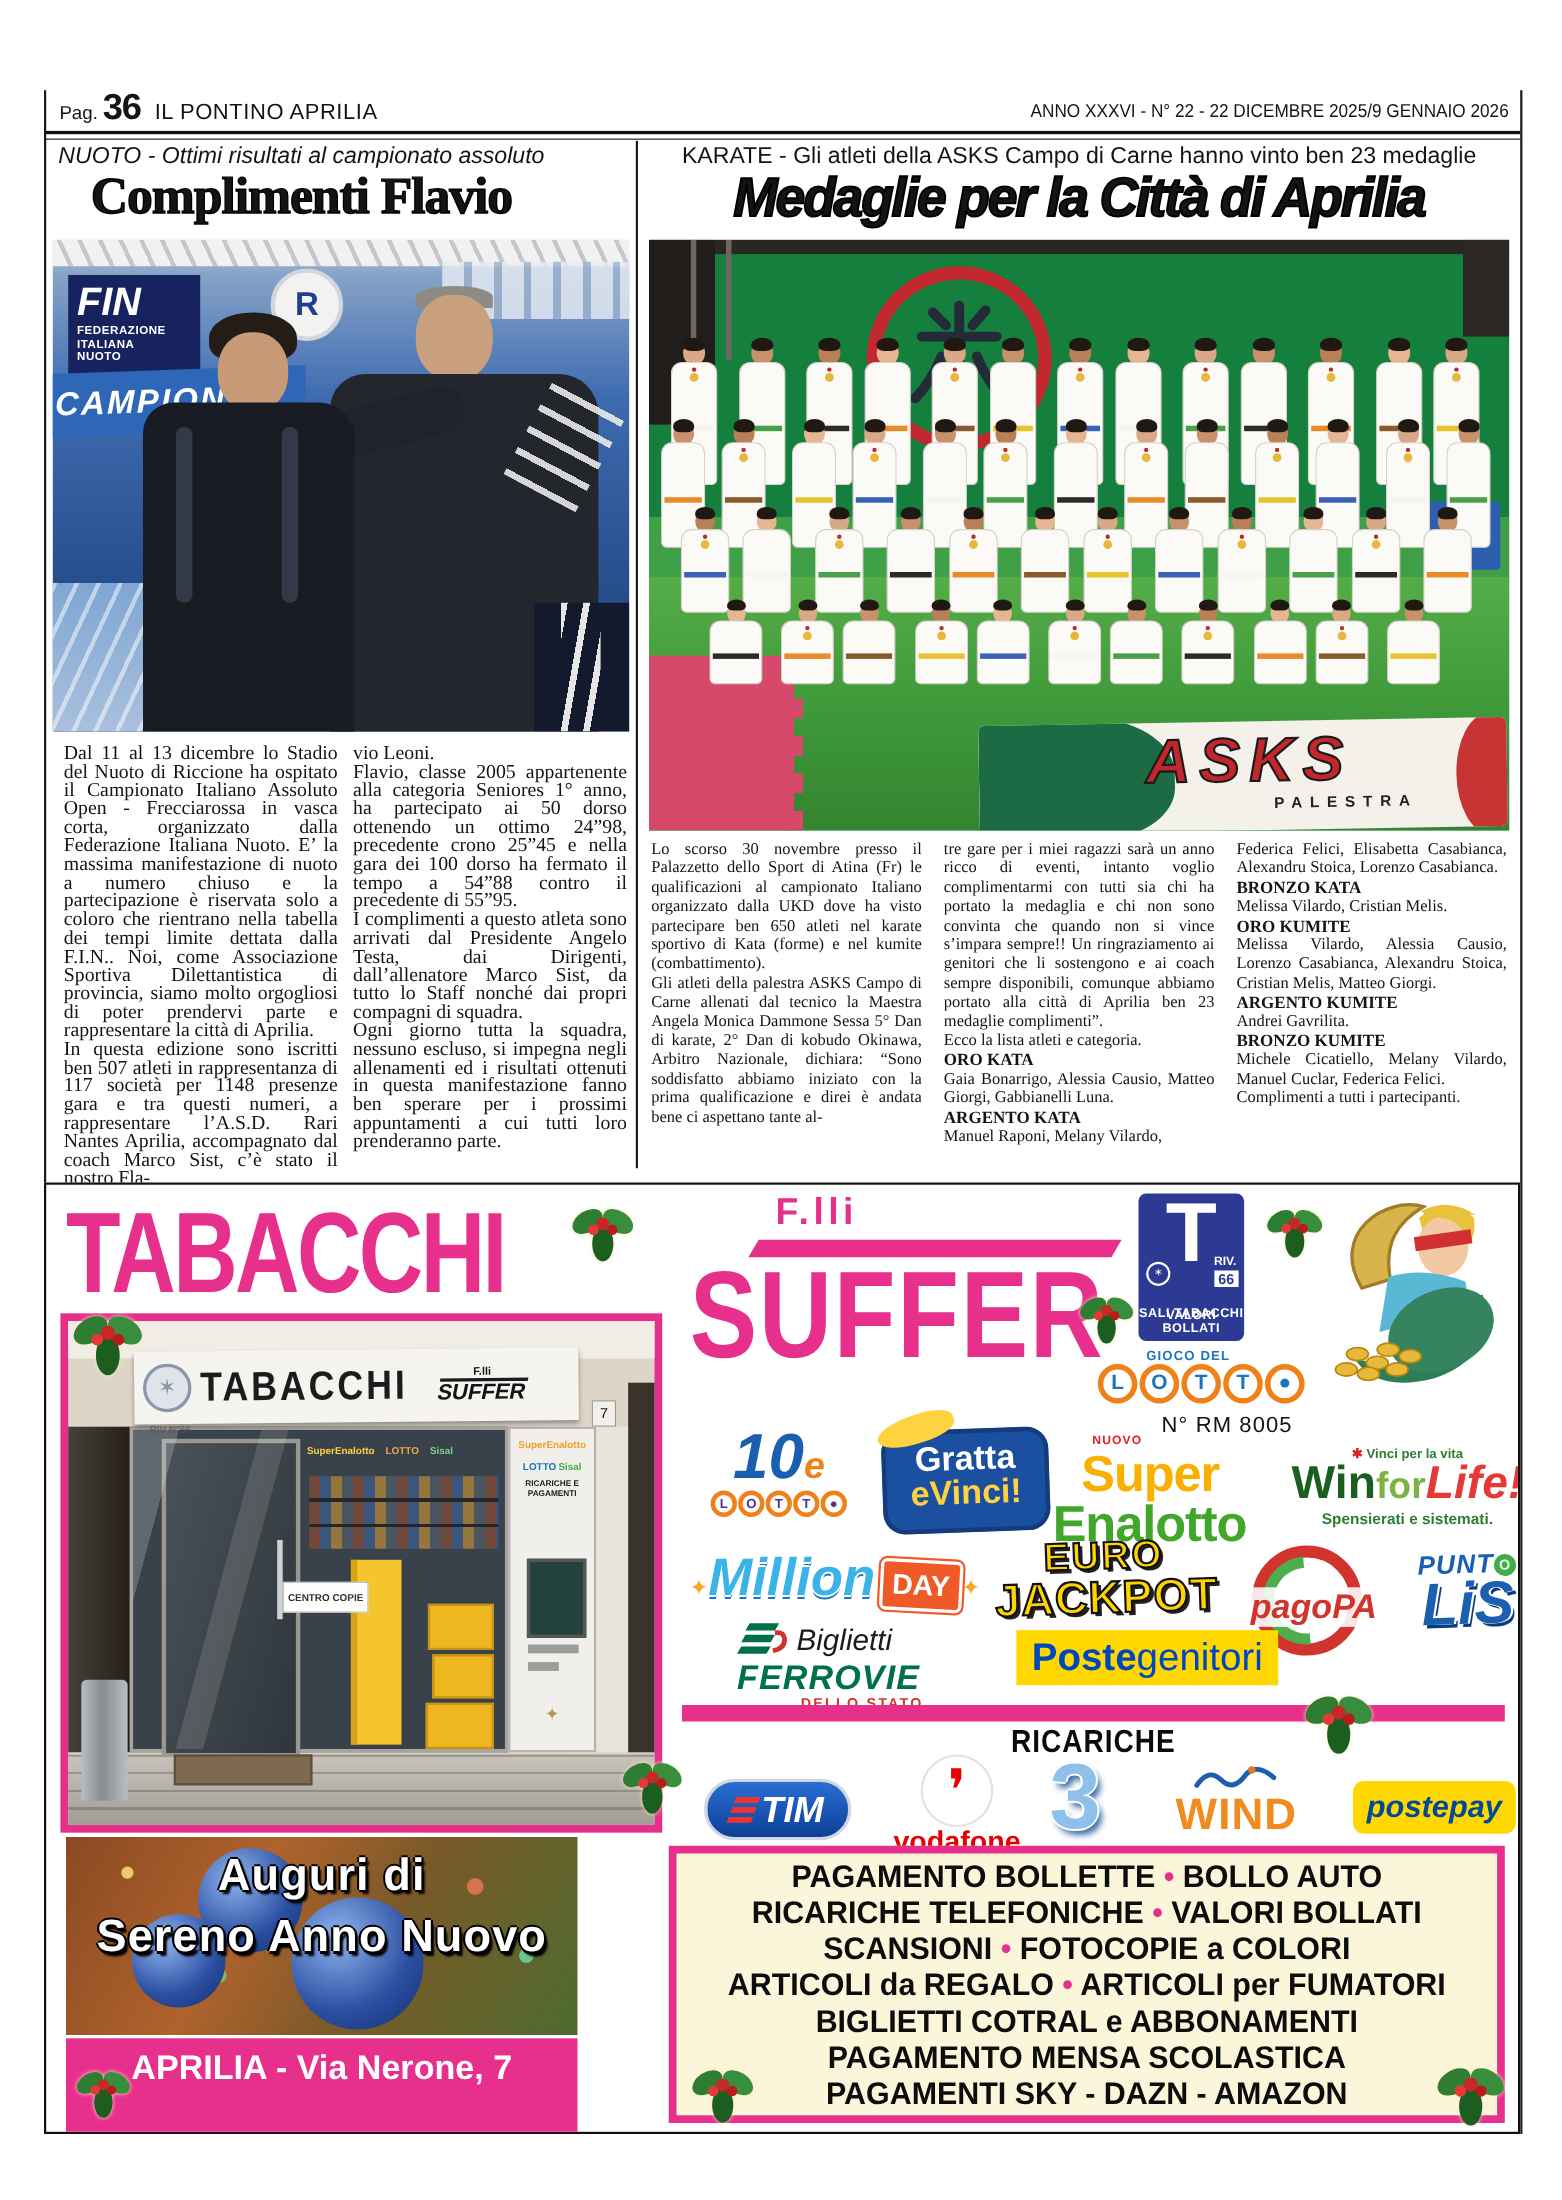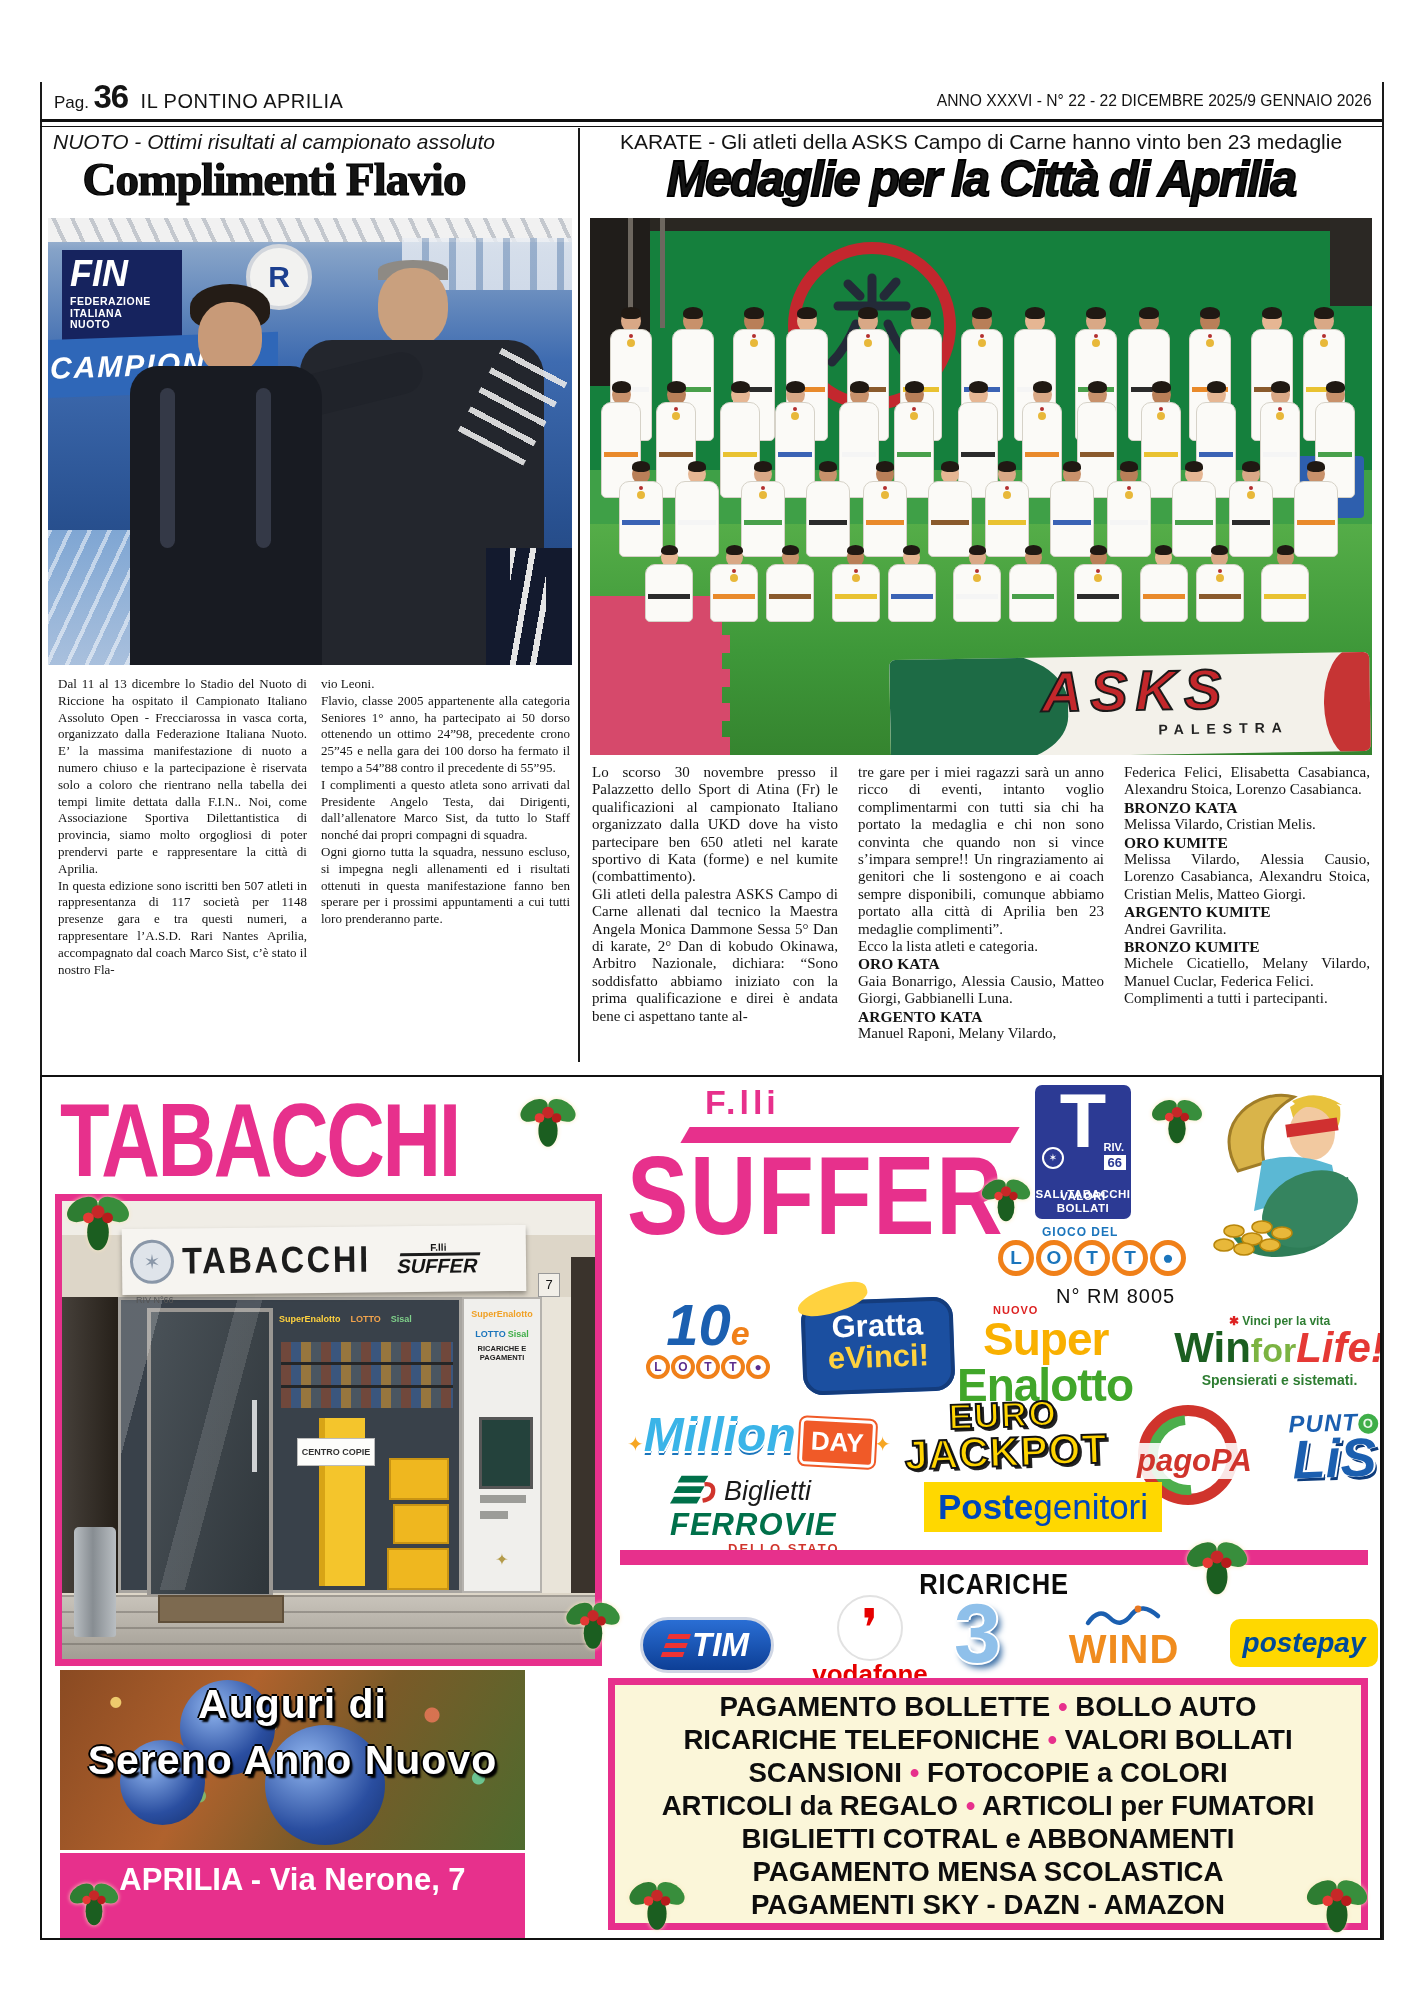--- a/index.html
+++ b/index.html
@@ -28,21 +28,21 @@
      -webkit-text-stroke:1.2px #000;}
   .karate{position:absolute;left:590px;top:128px;width:782px;}
   .karate-kicker{position:absolute;left:0;top:2px;width:100%;text-align:center;}
   .karate-headline{position:absolute;left:0;top:22px;width:100%;margin:0;text-align:center;
      font-family:"Liberation Sans",sans-serif;font-style:italic;font-weight:bold;font-size:50px;
      letter-spacing:-2px;-webkit-text-stroke:1.8px #000;transform:scaleX(.97);transform-origin:center top;}
   .swim-cols{position:absolute;left:10px;top:548px;width:512px;display:flex;gap:14px;}
   .swim-cols .bcol{width:249px;}
   .karate-cols{position:absolute;left:2px;top:636px;width:780px;display:flex;gap:20px;}
   .karate-cols .bcol{width:246px;}
-  .bcol{font-size:13px;line-height:16.8px;text-align:justify;}
+  .bcol{font-size:18px;line-height:16.8px;text-align:justify;}
   .karate-cols .bcol{font-size:15px;line-height:17.4px;}
   .pre{white-space:pre-line;}
   .medal-h{font-weight:bold;font-size:15.5px;}
   
   .swim-photo{position:absolute;left:0;top:90px;width:524px;height:447px;overflow:hidden;
     background:linear-gradient(180deg,#c3cedb 0%,#86a3c8 7%,#3e6bb0 32%,#28508f 68%,#1e3d70 100%);}
   .sp-truss{position:absolute;left:0;top:0;width:100%;height:24px;
     background:repeating-linear-gradient(65deg,#f1f1f1 0 13px,#c4c8ce 13px 17px);}
   .sp-panels{position:absolute;right:0;top:20px;width:170px;height:52px;
     background:repeating-linear-gradient(90deg,#e9edf3 0 20px,#9db2cd 20px 27px);opacity:.8;}
@@ -156,21 +156,21 @@
       background:linear-gradient(105deg,#4a5258,#2f363b);}
   .sh-handle{position:absolute;right:12px;top:88px;width:5px;height:72px;background:#cfd2d4;}
   .sh-stickerbar{position:absolute;left:158px;top:14px;width:176px;display:flex;gap:10px;}
   .sh-sticker{font-size:9px;font-weight:bold;color:#f4e9c9;}
   .sh-sticker:nth-child(1){color:#ffd23f;} .sh-sticker:nth-child(2){color:#f0a24c;} .sh-sticker:nth-child(3){color:#7fd08a;}
   .sh-shelves{position:absolute;left:160px;top:42px;width:172px;height:66px;opacity:.85;
       background:repeating-linear-gradient(90deg,#7a4a3a 0 10px,#3c5a86 10px 20px,#a8803c 20px 30px,#4e5a66 30px 40px);}
   .sh-shelves:after{content:"";position:absolute;inset:0;background:repeating-linear-gradient(0deg,transparent 0 20px,#222 20px 23px);}
   .sh-totem{position:absolute;left:198px;top:118px;width:40px;height:168px;background:#f4c52c;border-left:6px solid #d8a416;}
   .sh-copie{position:absolute;left:136px;top:138px;width:76px;height:26px;background:#fdfdfb;border:1px solid #bbb;
-      font-size:9px;font-weight:bold;color:#333;display:flex;align-items:center;justify-content:center;z-index:2;margin-left:40px;}
+      font-size:9px;font-weight:bold;color:#333;display:flex;align-items:center;justify-content:center;z-index:2;}
   .sh-box{position:absolute;background:#efb71f;border:2px solid #c99413;box-sizing:border-box;}
   .sh-box.b1{left:268px;top:158px;width:60px;height:42px;} .sh-box.b2{left:272px;top:204px;width:56px;height:40px;}
   .sh-box.b3{left:266px;top:248px;width:62px;height:42px;}
   .sh-machine{position:absolute;left:400px;top:96px;width:80px;height:296px;background:#f0efec;border:2px solid #b5b2ad;box-sizing:border-box;z-index:2;}
   .sh-mtop{padding:3px 2px 0 2px;text-align:center;line-height:1.25;}
   .sh-plogo{display:inline-block;font-size:9px;font-weight:bold;margin:0 1px;}
   .sh-plogo:nth-child(1){color:#f0a024;} .sh-plogo:nth-child(2){color:#1b75bc;} .sh-plogo:nth-child(3){color:#3fae49;}
   .sh-caption{font-size:7.5px;font-weight:bold;color:#222;margin-top:2px;text-align:center;}
   .sh-screen{position:absolute;left:15px;top:118px;width:48px;height:66px;background:#24423c;border:3px solid #565656;}
   .sh-slot{position:absolute;background:#9c9c98;}

